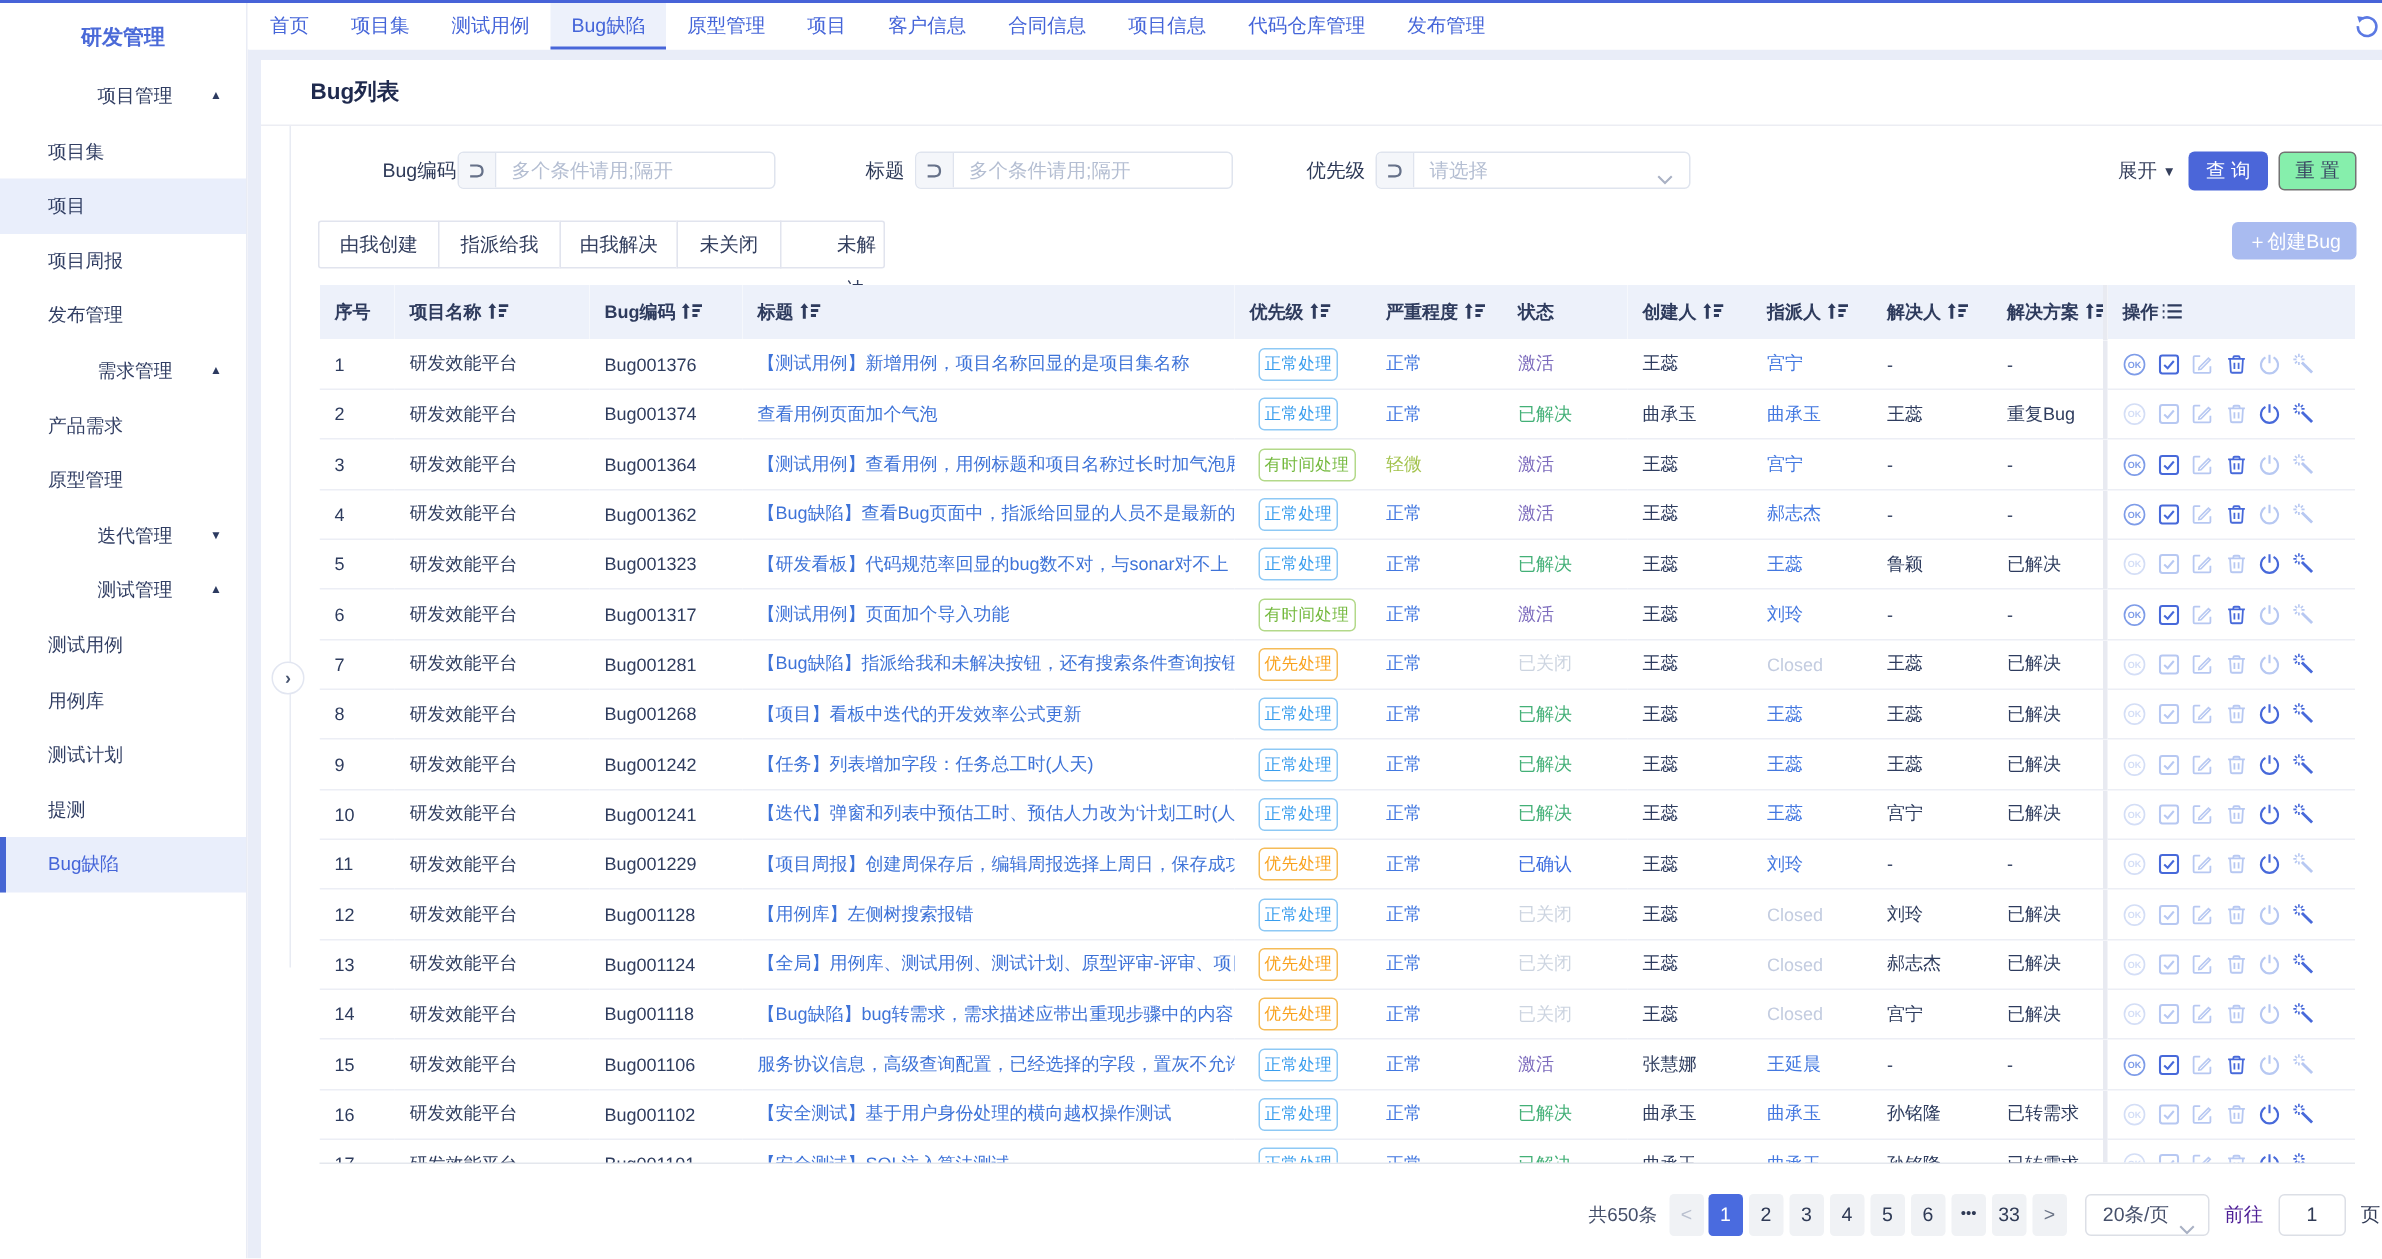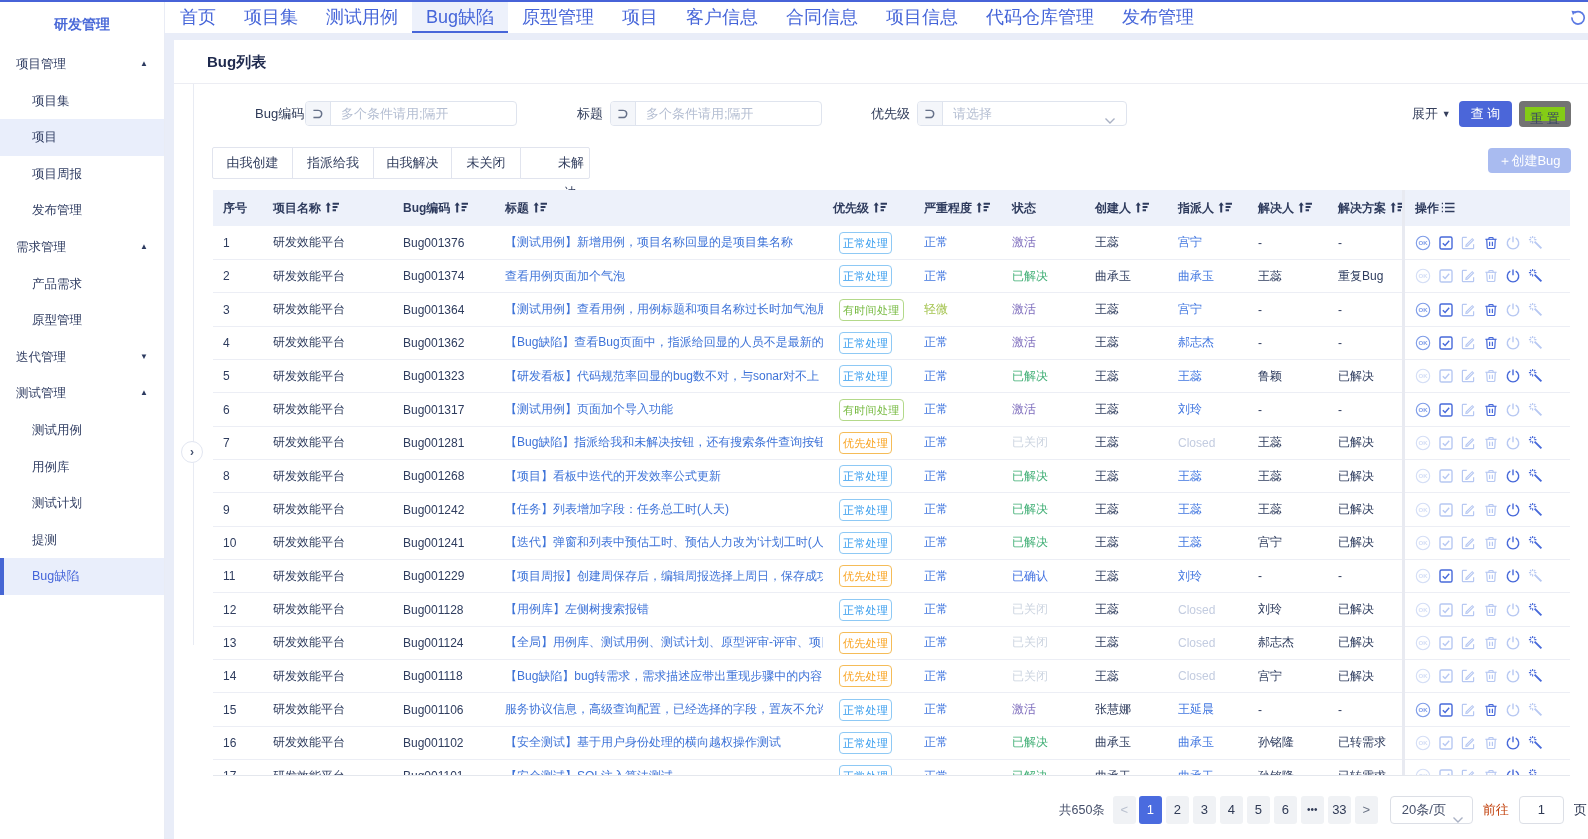--- a/index.html
+++ b/index.html
@@ -2,47 +2,47 @@
 <html lang="zh"><head><meta charset="utf-8"><title>Bug列表</title>
 <style>
 *{margin:0;padding:0;box-sizing:border-box;font-family:"Liberation Sans",sans-serif;}
 html,body{width:1588px;height:839px;overflow:hidden;}
 body{position:relative;background:#fff;}
 .topline{position:absolute;left:0;top:0;width:1588px;height:2px;background:#4763d8;z-index:9;}
 
 .sidebar{position:absolute;left:0;top:2px;width:165px;height:837px;background:#fff;border-right:1px solid #e9ecf5;z-index:5;}
 .sb-title{height:44px;line-height:44px;text-align:center;color:#4b6ad8;font-size:14px;font-weight:600;}
 .mi{height:36.6px;line-height:36.6px;font-size:12.5px;color:#313e63;position:relative;white-space:nowrap;}
-.mi.l1{padding-left:16px;}
+.mi.l1{padding-left:16px;text-align:center;}
 .mi.l2{padding-left:32px;}
 .mi .ar{position:absolute;right:16px;top:0;font-size:8px;color:#2c3a60;}
 .mi.on{background:#e9eefb;}
 .mi.cur{background:#e9eefb;border-left:4px solid #4666d4;color:#4565d9;padding-left:28px;}
 
 .tabbar{position:absolute;left:166px;top:2px;width:1422px;height:31px;background:#fff;display:flex;z-index:5;}
-.tab{padding:0 14px;line-height:30px;font-size:18px;color:#4565d9;white-space:nowrap;}
+.tab{padding:0 14px;line-height:30px;font-size:13px;color:#4565d9;white-space:nowrap;}
 .tab.act{background:#edf1fb;border-bottom:2px solid #4866d9;}
 .refresh{position:absolute;right:1px;top:7px;}
 
 .strip1{position:absolute;left:165px;top:33px;width:9px;height:806px;background:#e9edf8;z-index:4;}
 .strip2{position:absolute;left:174px;top:33px;width:1414px;height:7px;background:#e9edf8;z-index:4;}
 
 .card{position:absolute;left:174px;top:40px;width:1414px;height:605px;background:#fff;z-index:3;}
 .phead{height:44px;border-bottom:1px solid #ecedf3;padding-left:33px;line-height:44px;font-size:15px;font-weight:700;color:#1f2a4e;}
 .vline{position:absolute;left:19px;top:44px;bottom:0;width:1px;background:#e8ebf3;}
 .toggle{position:absolute;left:7px;top:401px;width:22px;height:22px;background:#fff;border:1px solid #e2e6f1;border-radius:50%;text-align:center;line-height:20px;font-size:12px;font-weight:700;color:#46536f;z-index:6;}
 
 .flabel{position:absolute;top:61px;height:25px;line-height:25px;font-size:13px;color:#2e3a58;}
 .igroup{position:absolute;top:61px;height:25px;border:1px solid #dfe4ee;border-radius:4px;background:#fff;display:flex;}
 .iprep{width:25px;background:#f4f6fa;border-right:1px solid #dfe4ee;border-radius:3px 0 0 3px;text-align:center;line-height:23px;color:#667189;font-size:13px;font-weight:700;}
 .iph{flex:1;line-height:23px;padding-left:10px;font-size:13px;color:#b4bed2;white-space:nowrap;overflow:hidden;}
 .sel-ar{margin:9px 10px 0 auto;}
 .expand{position:absolute;top:61px;left:1238px;height:25px;line-height:25px;font-size:13px;color:#353f5c;}
 .btn-q{position:absolute;left:1285px;top:61px;width:53px;height:26px;background:#4b66d9;border-radius:4px;color:#fff;font-size:13px;text-align:center;line-height:26px;}
-.btn-r{position:absolute;left:1345px;top:61px;width:52px;height:26px;background:#84cc16;border:6px solid #737373;border-radius:4px;color:#3a4663;font-size:13px;text-align:center;line-height:24px;}
+.btn-r{position:absolute;left:1345px;top:61px;width:52px;height:26px;background:#86efac;border:1px solid #737373;border-radius:4px;color:#3a4663;font-size:13px;text-align:center;line-height:24px;}
 
 .qrow{position:absolute;left:38px;top:107px;display:flex;}
 .qbtn{height:32px;line-height:30px;background:#fff;border:1px solid #e1e4ee;font-size:13px;color:#323e5e;text-align:center;margin-left:-1px;}
 .qbtn.first{margin-left:0;border-radius:2px 0 0 2px;}
 .qbtn.last{border-radius:0 2px 2px 0;}
 .btn-create{position:absolute;left:1314px;top:108px;width:83px;height:25px;background:#a9bbf0;border-radius:4px;color:#fff;font-size:13px;text-align:center;line-height:25px;}
 
 .twrap{position:absolute;left:39px;top:150px;width:1357px;height:586px;overflow:hidden;border-bottom:1px solid #e4e7ed;}
 table{border-collapse:collapse;table-layout:fixed;width:1357px;}
 th{height:36.3px;background:#edf1fa;font-size:12px;font-weight:700;color:#2e3b5d;text-align:left;padding-left:10px;white-space:nowrap;overflow:hidden;}
@@ -65,21 +65,21 @@
 .c1{color:#4769da;}.c2{color:#7e9ce8;}.c3{color:#b7c8f2;}.c4{color:#d4def6;}
 .sorti{margin-left:4px;vertical-align:-1px;}
 
 .pager{position:absolute;left:885px;top:756px;height:28px;display:flex;align-items:center;font-size:13px;color:#303a55;white-space:nowrap;}
 .pager>span{flex-shrink:0;}
 .ptotal{margin-right:8px;color:#46506b;font-size:12.5px;}
 .pbox{width:23px;height:28px;line-height:28px;text-align:center;background:#f0f2f5;border-radius:3px;margin-right:4px;color:#2f3a55;}
 .pbox.on{background:#4a6bdf;color:#fff;}
 .pbox.nav{color:#b9c0cf;}
 .psel{width:83px;height:28px;border:1px solid #dcdfe6;border-radius:4px;margin-left:8px;position:relative;line-height:26px;padding-left:11px;color:#46506b;}
-.pgo{margin-left:10px;color:#c2410c;}
+.pgo{margin-left:10px;color:#4c1d95;}
 .pinput{width:45px;height:28px;border:1px solid #dcdfe6;border-radius:4px;margin:0 10px;text-align:center;line-height:26px;color:#2f3a55;}
 </style></head><body>
 <div class="topline"></div>
 <div class="sidebar">
     <div class="sb-title">研发管理</div>
     <div class="mi l1">项目管理<span class="ar">▲</span></div>
     <div class="mi l2">项目集</div>
     <div class="mi l2 on">项目</div>
     <div class="mi l2">项目周报</div>
     <div class="mi l2">发布管理</div>

